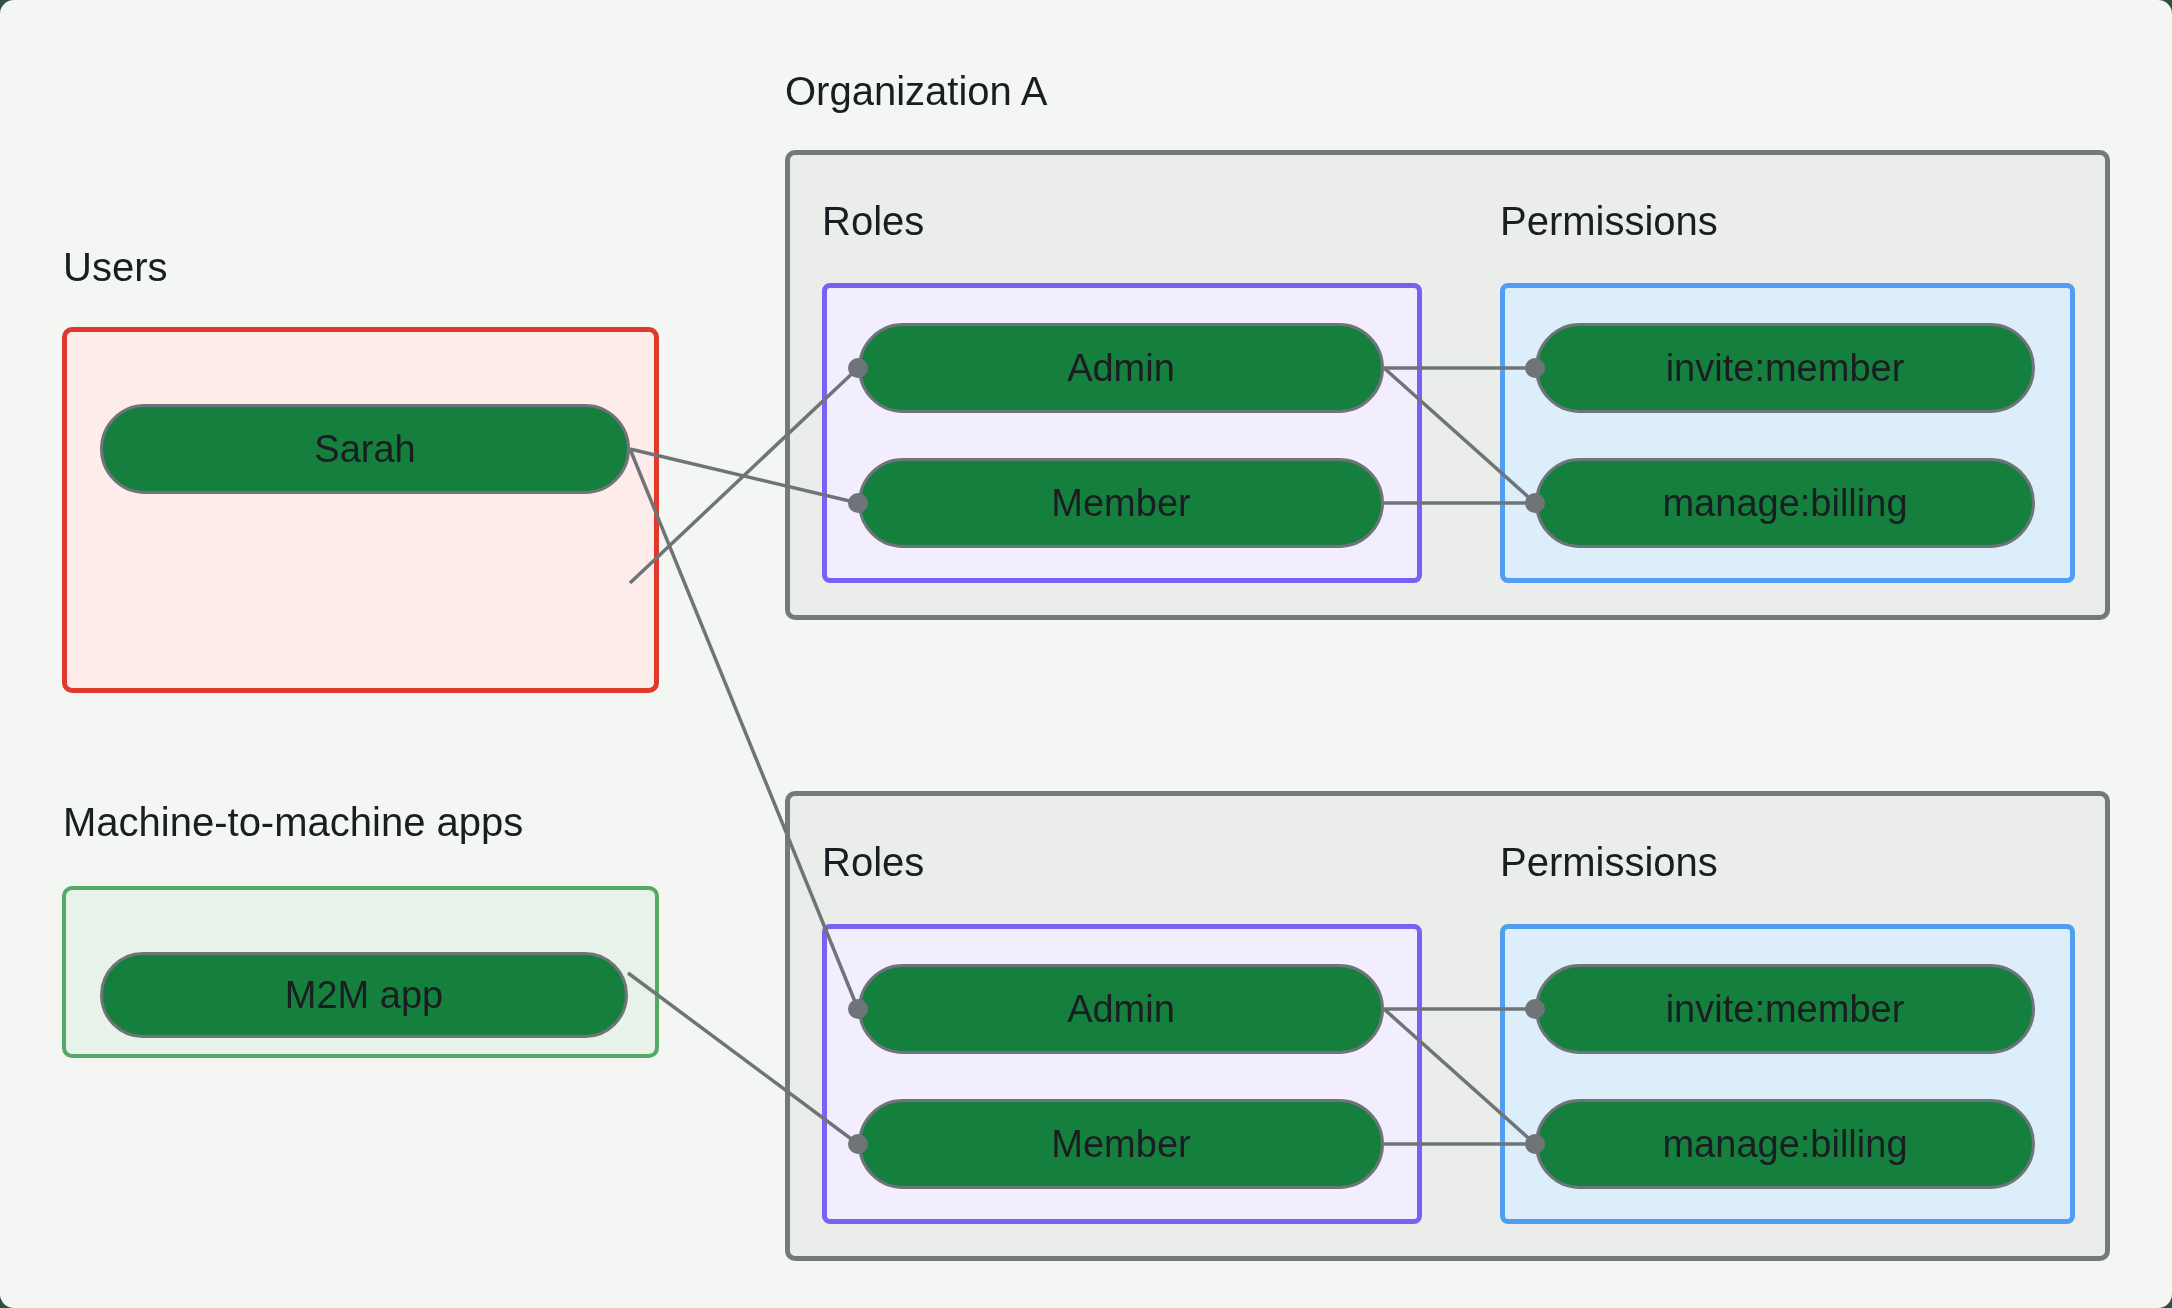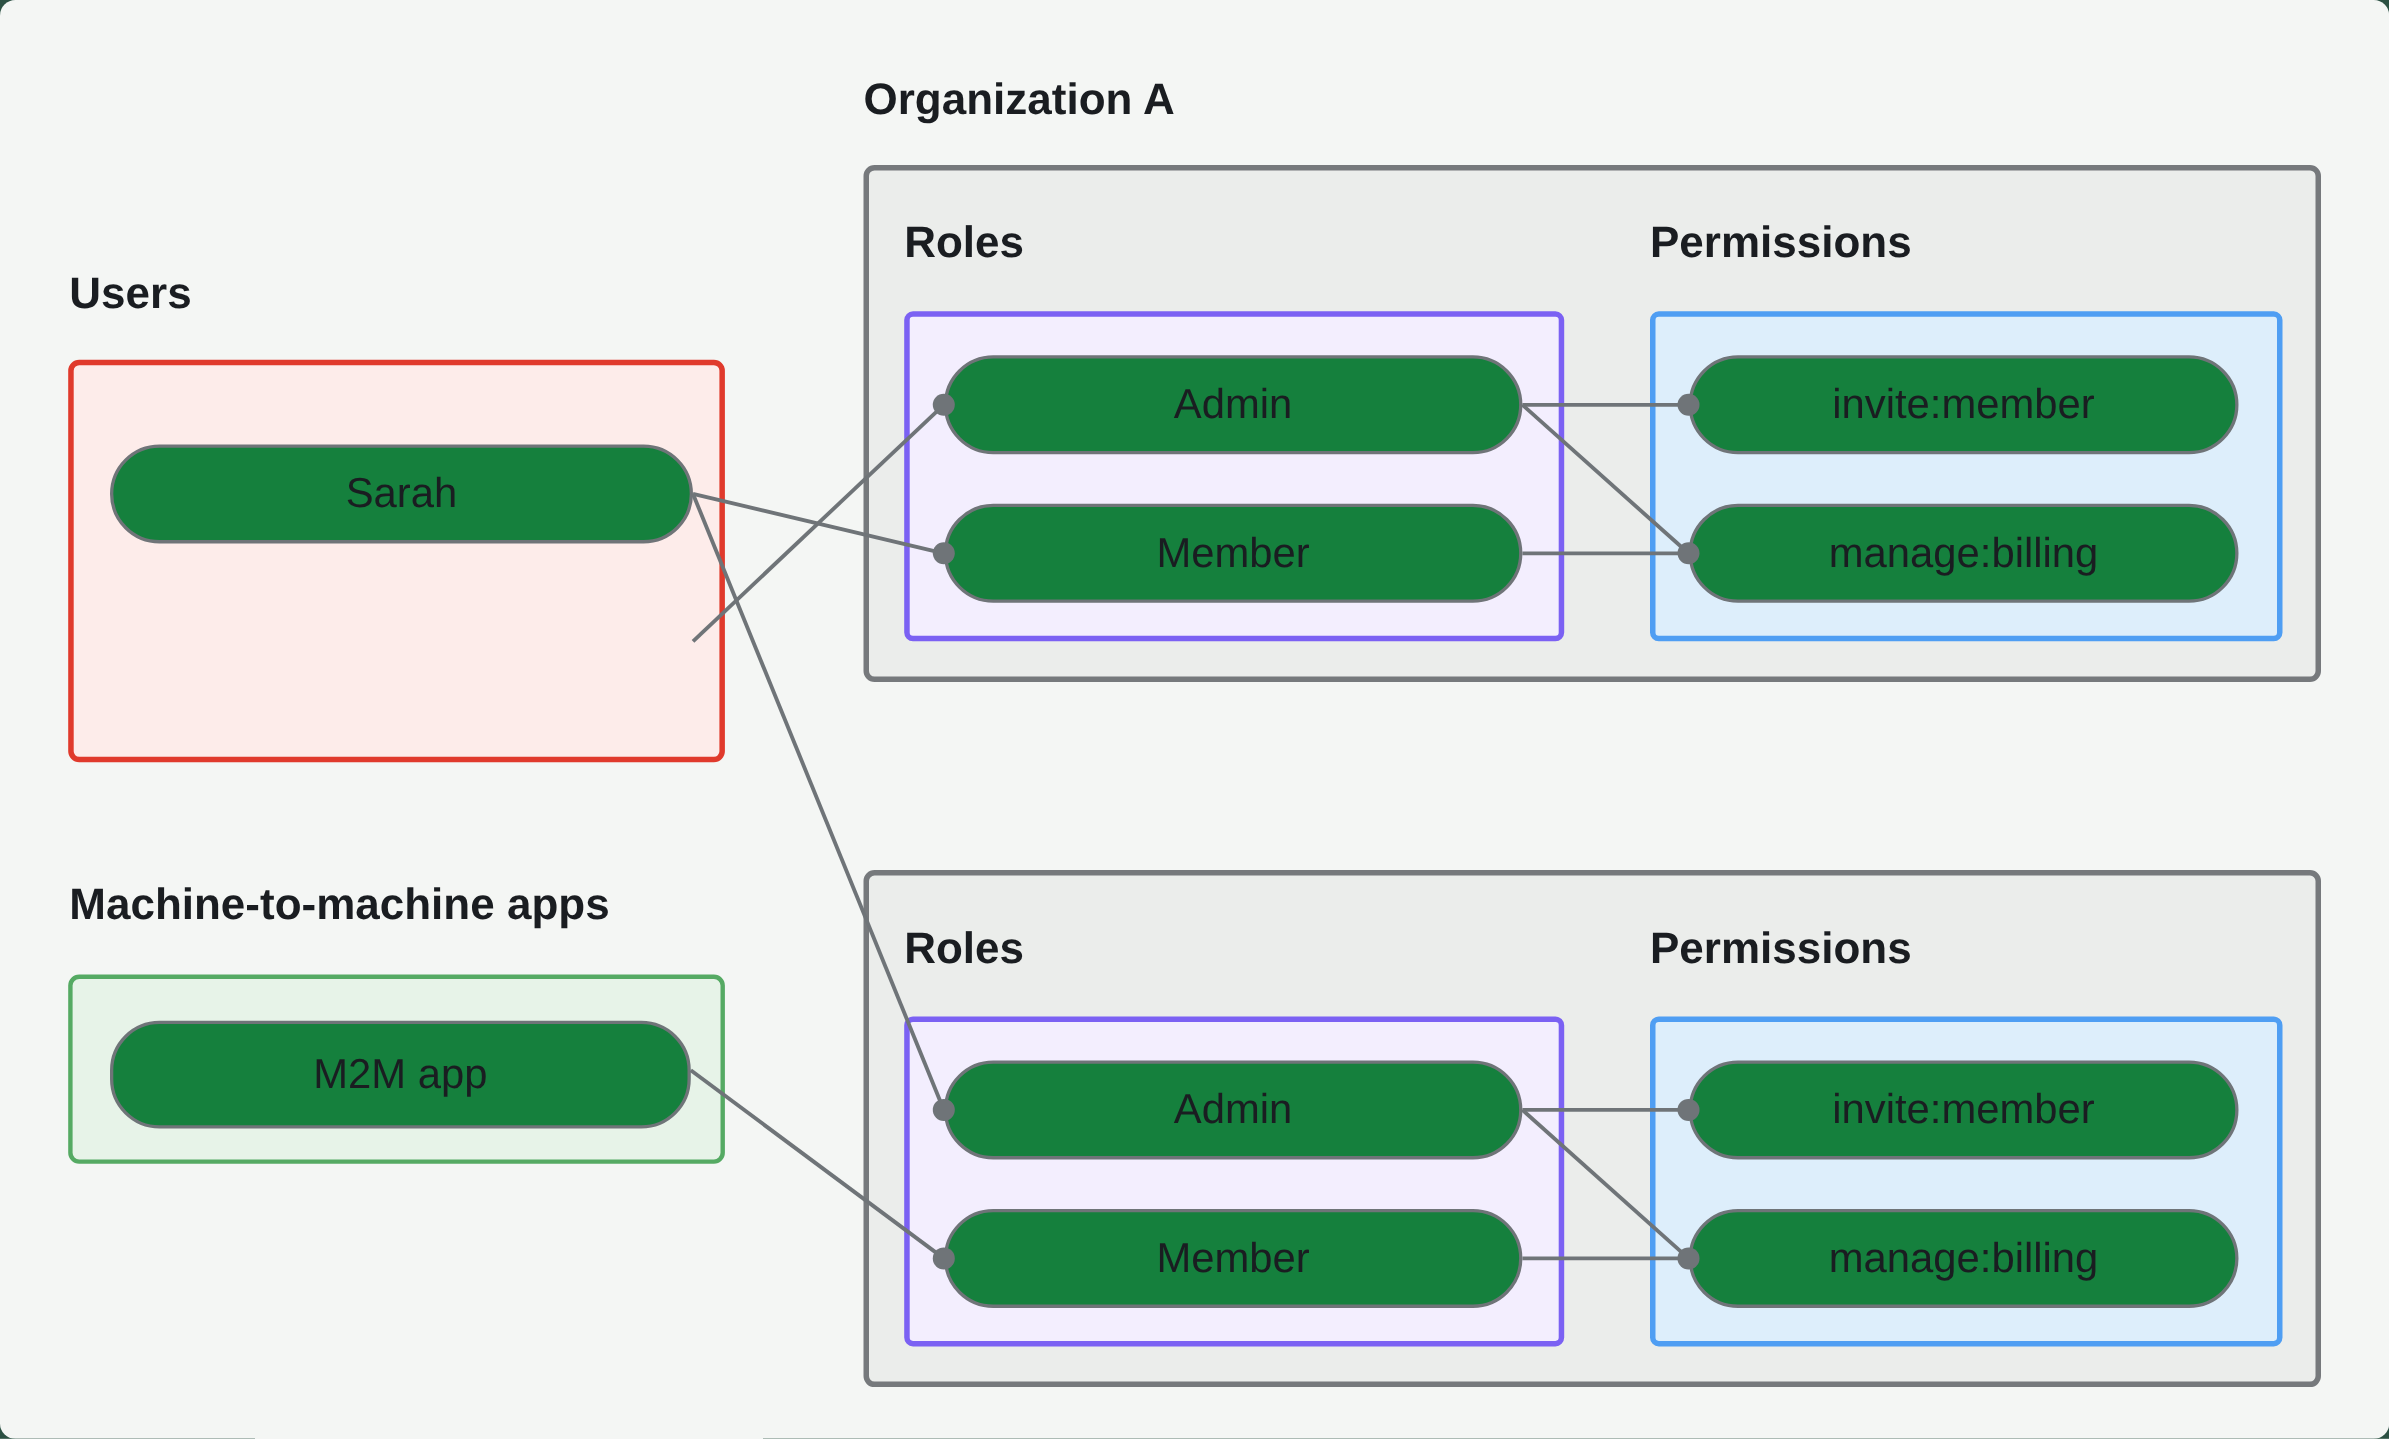--- a/index.html
+++ b/index.html
@@ -11,21 +11,21 @@
   .canvas{
     position:relative;
     width:2172px;height:1308px;
     background:var(--bg,#f4f6f4);
     border-radius:14px;
     overflow:hidden;
   }
   .heading{
     position:absolute;
     font-size:40px;
-    font-weight:700;
+    font-weight:400;
     color:var(--text,#1a1d21);
     line-height:1.15;
     white-space:nowrap;
     z-index:3;
   }
   .gbox{
     position:absolute;
     box-sizing:border-box;
     border-radius:10px;
     z-index:1;
@@ -59,21 +59,21 @@
 <div class="canvas" style="--bg: #f4f6f4; --text: #1a1d21; --stroke: #6f7478; --red-border: #e03a2c; --red-fill: #fdecea; --green-border: #55aa63; --green-fill: #e7f3e8; --gray-border: #76797c; --gray-fill: #ebedeb; --purple-border: #7b61f3; --purple-fill: #f3eefe; --blue-border: #4f9ef3; --blue-fill: #ddeefb;">
 
   <div class="heading" style="left:63px;top:244px">Users</div>
   <div class="gbox box-users" style="left:62px;top:327px;width:597px;height:366px"></div>
   <div class="pill" style="left:100px;top:404px;width:530px;height:90px">
     <span>Sarah</span>
   </div>
 
   <div class="heading" style="left:63px;top:799px">Machine-to-machine apps</div>
   <div class="gbox box-m2m" style="left:62px;top:886px;width:597px;height:172px"></div>
-  <div class="pill" style="left:100px;top:928px;width:528px;height:98px">
+  <div class="pill" style="left:100px;top:952px;width:528px;height:86px">
     <span>M2M app</span>
   </div>
 
   <div class="heading" style="left:785px;top:68px">Organization A</div>
   <div class="gbox box-org" style="left:785px;top:150px;width:1325px;height:470px"></div>
   <div class="heading" style="left:822px;top:198px">Roles</div>
   <div class="heading" style="left:1500px;top:198px">Permissions</div>
   <div class="gbox box-roles" style="left:822px;top:283px;width:600px;height:300px"></div>
   <div class="gbox box-perms" style="left:1500px;top:283px;width:575px;height:300px"></div>
   <div class="pill" style="left:858px;top:323px;width:526px;height:90px">

